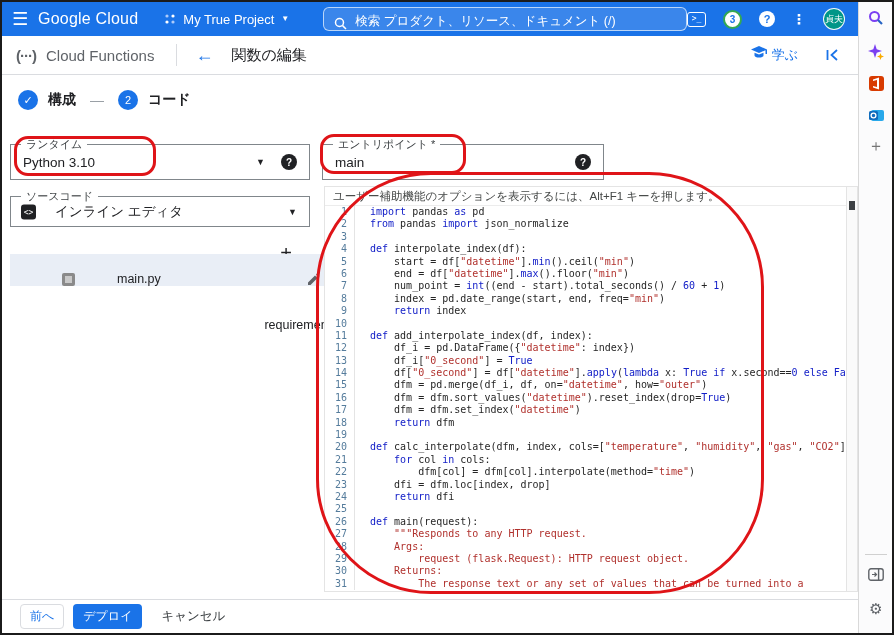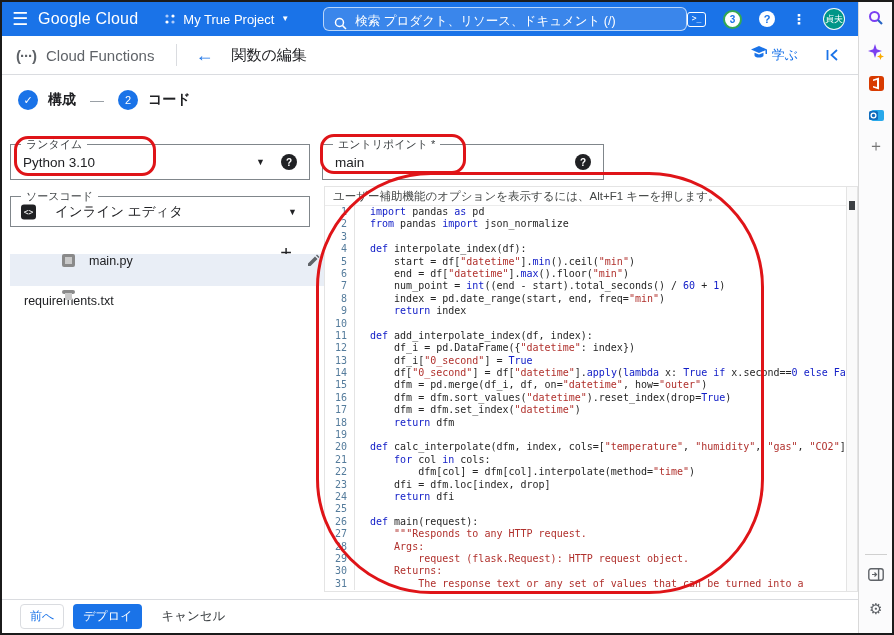--- a/index.html
+++ b/index.html
@@ -48,21 +48,21 @@
   
   .field { position:absolute; border:1px solid #80868b; border-radius:0; background:#fff; }
   .field-label { position:absolute; top:-8px; left:10px; background:#fff; padding:0 5px; font-size:11px; color:#3c4043; white-space:nowrap; }
   .field-value { position:absolute; left:12px; top:50%; transform:translateY(-50%); font-size:13.5px; color:#202124; white-space:nowrap; }
   .field-caret { position:absolute; right:44px; top:50%; transform:translateY(-50%); font-size:9px; color:#202124; cursor:pointer; }
   .field-help { position:absolute; right:12px; top:50%; transform:translateY(-50%); width:16px; height:16px; border-radius:50%; background:#202124; color:#fff; font-size:10px; font-weight:bold; display:flex; align-items:center; justify-content:center; cursor:pointer; }
   .code-sq { position:absolute; left:10px; top:50%; transform:translateY(-50%); width:15px; height:15px; background:#202124; border-radius:3px; color:#fff; font-size:8px; display:flex; align-items:center; justify-content:center; font-family:"DejaVu Sans Mono",monospace; }
 
   
   .add-file { position:absolute; left:272px; top:240px; font-size:20px; color:#202124; cursor:pointer; width:24px; text-align:center; }
-  .file-row { position:absolute; left:8px; width:344px; height:32px; display:flex; align-items:flex-start; cursor:pointer; }
+  .file-row { position:absolute; left:8px; width:344px; height:32px; display:flex; align-items:flex-end; cursor:pointer;gap:28px; }
   .file-row.selected { background:#e9eef6; }
   .file-ic { margin-left:52px; width:13px; height:13px; background:#8a8a8a; border-radius:2px; position:relative; }
   .file-ic::after { content:""; position:absolute; left:3px; top:3px; width:7px; height:7px; background:#c9c9c9; }
   .file-name { margin-left:14px; font-size:12.5px; color:#202124; }
   .file-actions { margin-left:auto; margin-right:10px; display:flex; align-items:center; gap:12px; color:#5f6368; }
   .dots3 { font-weight:bold; color:#5f6368; letter-spacing:1px; font-size:12px; }
 
   
   .editor { position:absolute; left:322px; top:184px; width:534px; height:406px; background:#fff; border:1px solid #e4e4e4; overflow:hidden; }
   .a11y-msg { height:19px; line-height:18px; padding-left:8px; font-size:11.5px; color:#444746; border-bottom:1px solid #ececec; white-space:nowrap; }

